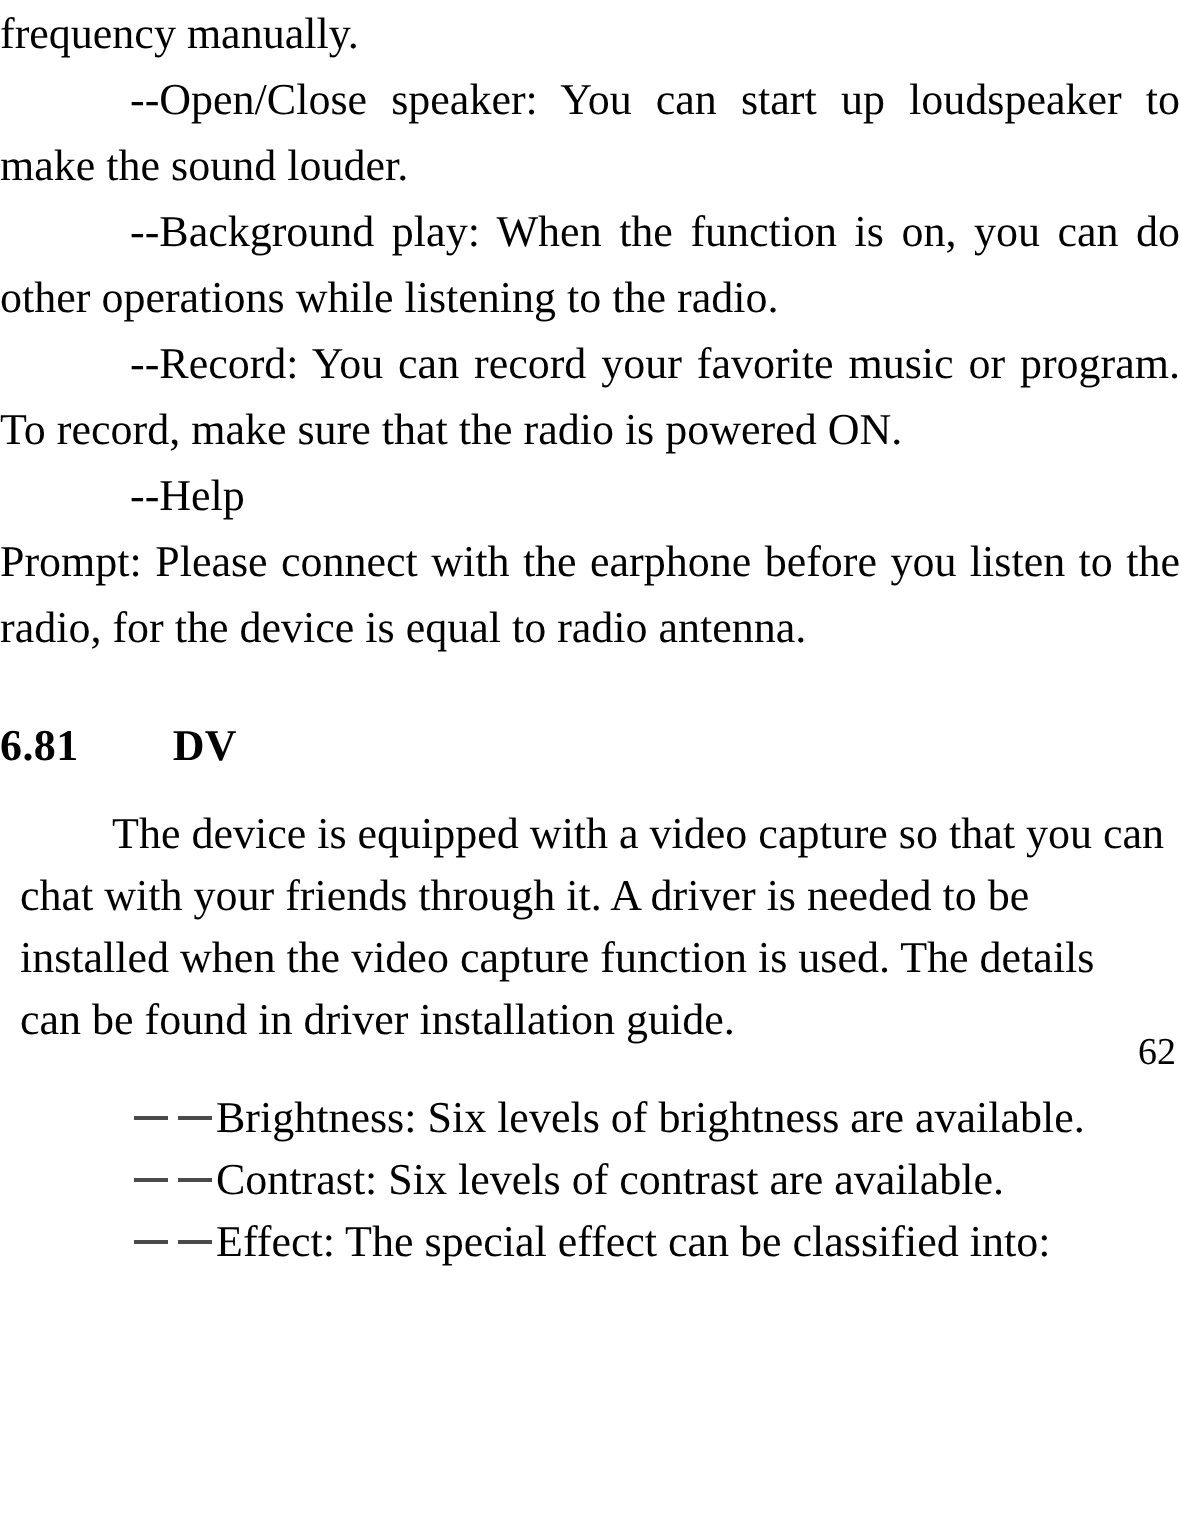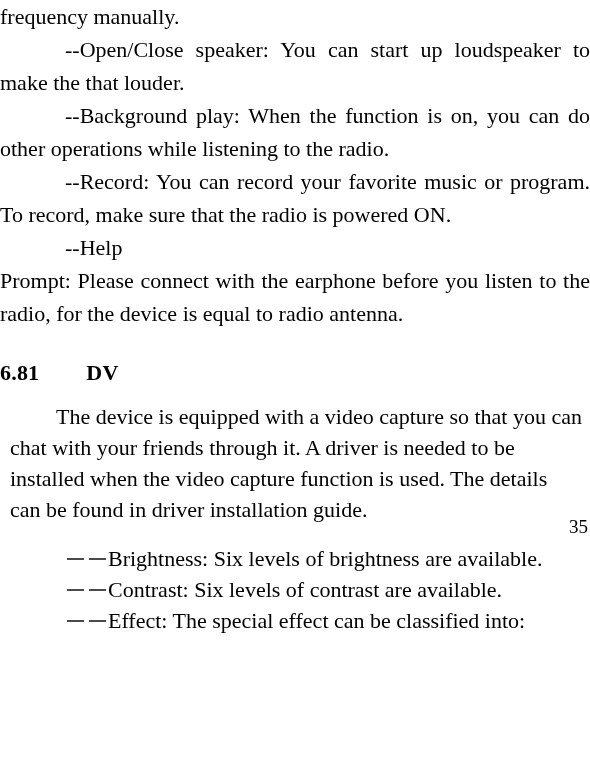--- a/index.html
+++ b/index.html
@@ -143,21 +143,21 @@
 </style>
 </head>
 <body>
 
 <div class="page">
   <div class="content">
 
     <div class="body-block">
       <p class="runover">frequency manually.</p>
 
-      <p class="ind">--Open/Close speaker: You can start up loudspeaker to make the that louder.</p>
+      <p class="ind">--Open/Close speaker: You can start up loudspeaker to make the sound louder.</p>
 
       <p class="ind">--Background play: When the function is on, you can do other operations while listening to the radio.</p>
 
       <p class="ind">--Record: You can record your favorite music or program. To record, make sure that the radio is powered ON.</p>
 
 
       <p class="ind last-short">--Help</p>
 
       <p class="bold">Prompt: Please connect with the earphone before you listen to the radio, for the device is equal to radio antenna.</p>
     </div>
@@ -197,14 +197,14 @@
         <span class="dash-marker">
             <i class="d1"></i>
             <i class="d2"></i>
           </span>
         <span class="dash-text">Effect: The special effect can be classified into:</span>
       </li>
     </ul>
 
   </div>
 
-  <div class="page-number">35</div>
+  <div class="page-number">62</div>
 </div>
 
 </body></html>

